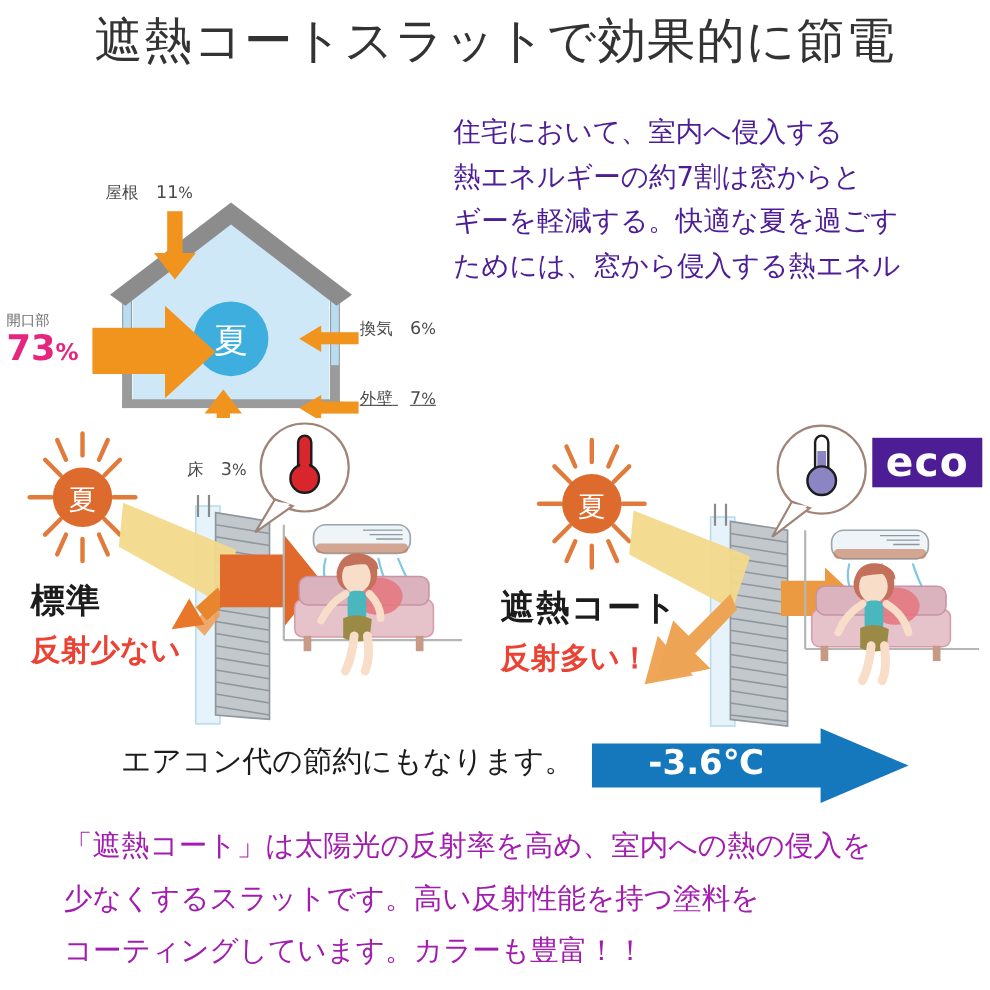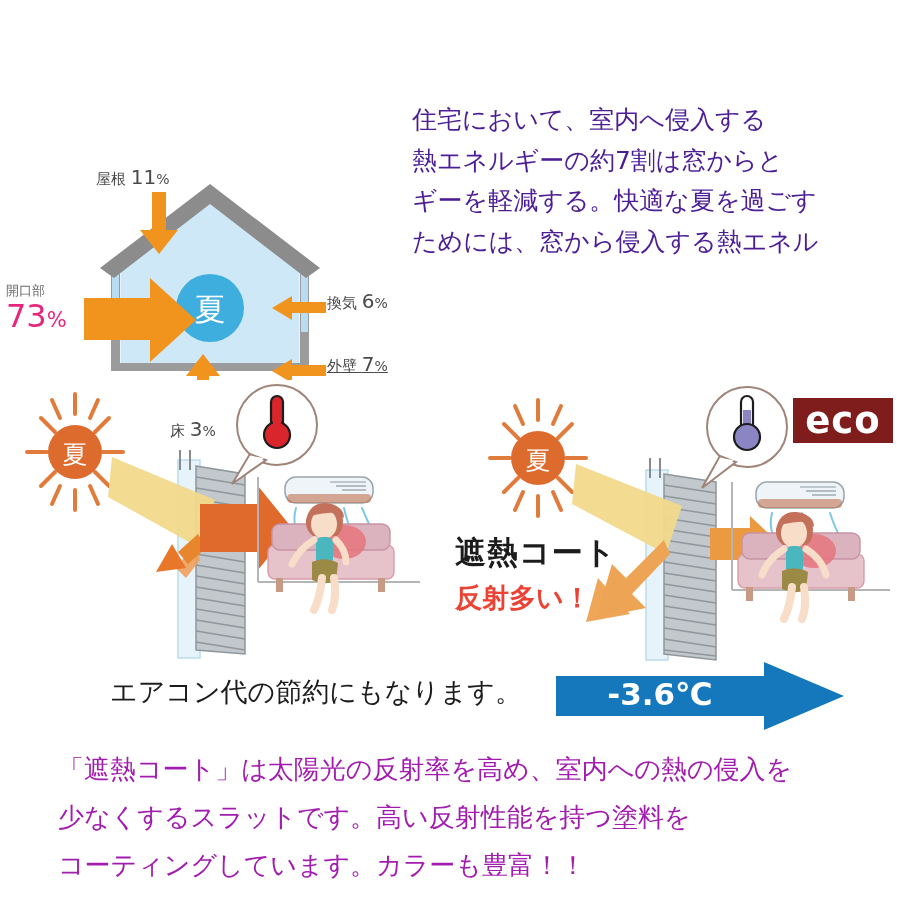--- a/index.html
+++ b/index.html
@@ -24,32 +24,32 @@
     white-space:nowrap;
   }
 
   
   .house-block{position:absolute;left:0;top:80px;width:420px;height:300px;}
 
   .house-svg{position:absolute;left:0;top:0;}
 
   .lbl{position:absolute;white-space:nowrap;color:#4a4a4a;font-size:15px;
        font-family:"DejaVu Sans","Liberation Sans",sans-serif;}
-  .lbl .num{font-size:20px;}
+  .lbl .num{font-size:16px;margin-left:11px;}
   .lbl .pct{font-size:14px;}
 
   .lbl-roof{left:96px;top:85px;}
   .lbl-vent{left:327px;top:209px;}
   .lbl-wall{left:327px;top:272px;text-decoration:underline;}
   .lbl-floor{left:170px;top:337px;}
 
   .lbl-open{position:absolute;left:6px;top:202px;text-align:left;white-space:nowrap;}
   .lbl-open .t1{display:block;font-size:13px;color:#6b6b6b;
       font-family:"DejaVu Sans","Liberation Sans",sans-serif;}
-  .lbl-open .t2{display:block;font-size:32px;font-weight:normal;color:#e6257e;line-height:1.05;
+  .lbl-open .t2{display:block;font-size:32px;font-weight:bold;color:#e6257e;line-height:1.05;
       font-family:"DejaVu Sans","Liberation Sans",sans-serif;}
   .lbl-open .t2 .sm{font-size:21px;}
 
   
   .intro{
     position:absolute;left:412px;top:100px;width:470px;
     font-size:25px;line-height:1.62;color:#4c1d95;
     font-family:"DejaVu Sans","Liberation Sans",sans-serif;
     letter-spacing:0px;
   }
@@ -64,53 +64,54 @@
   .cap .main{display:block;font-size:31px;font-weight:bold;color:#1c1c1c;
      font-family:"DejaVu Sans","Liberation Sans",sans-serif;letter-spacing:1px;}
   .cap .sub{display:block;font-size:27px;font-weight:bold;color:#ec4233;margin-top:6px;
      font-family:"DejaVu Sans","Liberation Sans",sans-serif;letter-spacing:0px;}
 
   .cap-left{left:28px;top:525px;}
   .cap-right{left:455px;top:532px;}
 
   .eco{
     position:absolute;left:793px;top:398px;width:100px;height:45px;
-    background:#7f1d1d;color:#ffffff;
+    background:#4c1d95;color:#ffffff;
     font-size:37px;font-weight:bold;line-height:45px;text-align:center;
     font-family:"DejaVu Sans","Liberation Sans",sans-serif;
     letter-spacing:1px;
   }
 
   
   .saverow{position:absolute;left:0;top:660px;width:900px;height:72px;}
   .save-text{
     position:absolute;left:110px;top:14px;font-size:27px;color:#1c1c1c;
     font-family:"DejaVu Sans","Liberation Sans",sans-serif;white-space:nowrap;
   }
-  .arrow-wrap{position:absolute;left:538px;top:0;width:320px;height:72px;margin-left:18px;}
+  .arrow-wrap{position:absolute;left:538px;top:0;width:320px;height:72px;}
   .arrow-label{
     position:absolute;left:24px;top:16px;width:160px;
     color:#ffffff;font-size:31px;font-weight:bold;text-align:center;
     font-family:"DejaVu Sans","Liberation Sans",sans-serif;
     white-space:nowrap;
   }
 
   
   .outro{
     position:absolute;left:58px;top:745px;width:820px;
     font-size:26px;line-height:1.85;color:#a21caf;
     font-family:"DejaVu Sans","Liberation Sans",sans-serif;
   }
   .outro div{white-space:nowrap;}
 </style>
 </head>
 <body>
 
 <div class="page">
 
+  <div class="title">遮熱コートスラットで効果的に節電</div>
 
   <div class="house-block">
     <svg class="house-svg" width="420" height="300" viewBox="0 0 420 300">
 
       <polygon points="118,182 210,112 302,182 302,288 118,288" fill="#cfe8f7"></polygon>
       <polygon points="118,182 210,112 302,182 302,288 118,288" fill="none" stroke="#ffffff" stroke-width="5"></polygon>
 
       <rect x="111" y="182" width="9" height="108" fill="#9b9b9b"></rect>
 
       <rect x="300" y="182" width="9" height="108" fill="#9b9b9b"></rect>
@@ -287,20 +288,24 @@
         <circle cx="277" cy="43" r="40" fill="#ffffff" stroke="#a08478" stroke-width="2"></circle>
         <path d="M250 72 L232 102 L266 78 Z" fill="#ffffff" stroke="#a08478" stroke-width="2"></path>
         <path d="M250 74 L264 76 L238 96 Z" fill="#ffffff"></path>
         <rect x="271" y="14" width="12" height="34" rx="6" fill="#d8262c" stroke="#1c1c1c" stroke-width="2.2"></rect>
         <circle cx="277" cy="53" r="13" fill="#d8262c" stroke="#1c1c1c" stroke-width="2.2"></circle>
         <rect x="273" y="18" width="8" height="28" rx="4" fill="#d8262c"></rect>
       </g>
     </svg>
   </div>
 
+  <div class="cap cap-left">
+    <span class="main">標準</span>
+    <span class="sub">反射少ない</span>
+  </div>
 
   <div class="panel panel-right">
     <svg width="450" height="290" viewBox="0 0 450 290">
 
       <g stroke="#e07b3c" stroke-width="4" stroke-linecap="round">
         <line x1="88" y1="18" x2="88" y2="38"></line>
         <line x1="88" y1="114" x2="88" y2="134"></line>
         <line x1="40" y1="76" x2="60" y2="76"></line>
         <line x1="116" y1="76" x2="136" y2="76"></line>
         <line x1="54" y1="42" x2="68" y2="56"></line>

